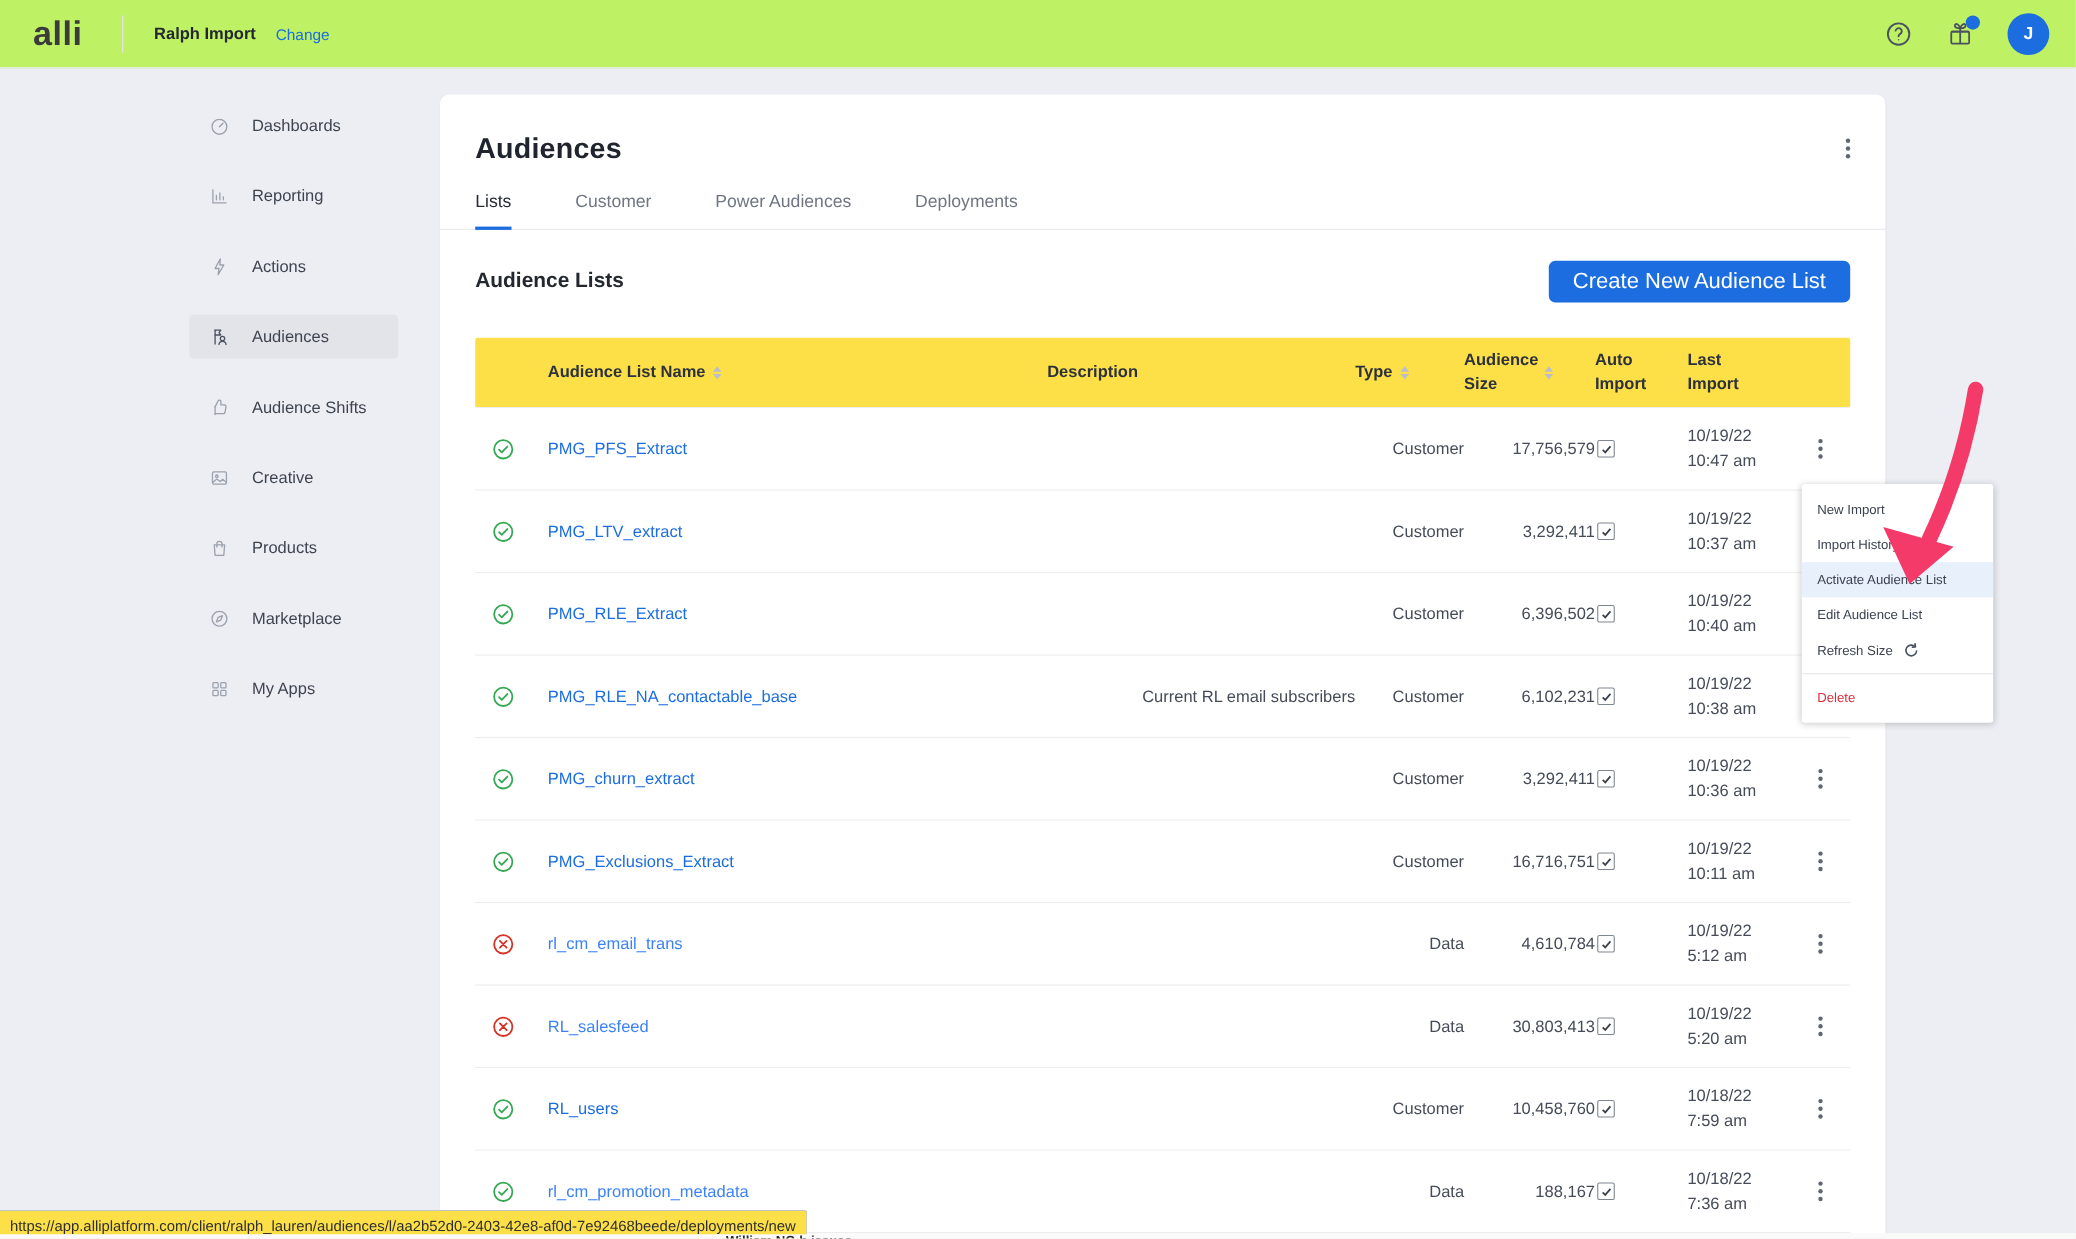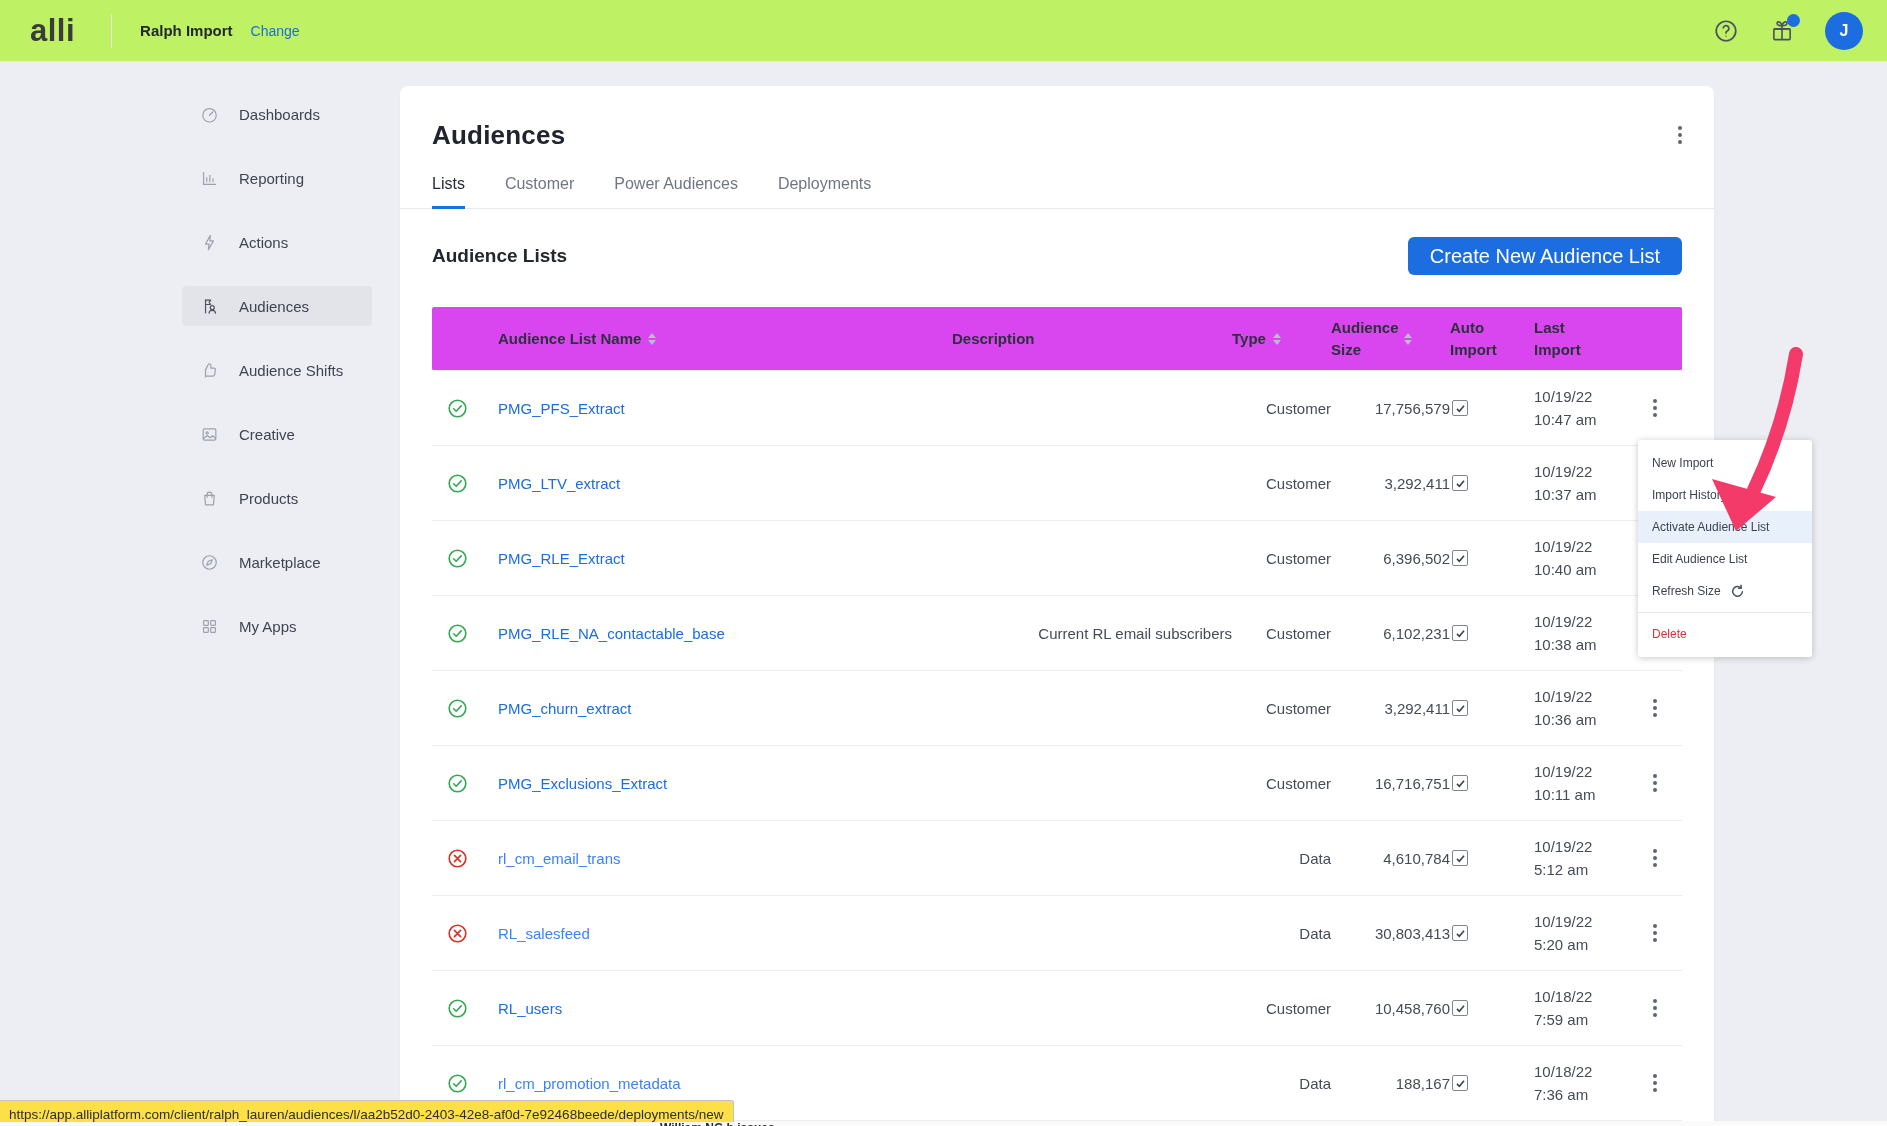--- a/index.html
+++ b/index.html
@@ -17,46 +17,46 @@
   .topbar-divider{width:1px;height:34px;background:#E3E4E7;margin-left:36px;}
   .client-name{font-size:15px;font-weight:700;color:#23272F;margin-left:28px;}
   .change-link{font-size:14px;font-weight:500;color:var(--accent);margin-left:18px;cursor:pointer;}
   .topbar-right{margin-left:auto;display:flex;align-items:center;gap:30px;margin-right:24px;}
   .tb-icon{width:26px;height:26px;color:#4A5160;position:relative;cursor:pointer;}
   .tb-icon svg{width:100%;height:100%;}
   .notif-dot{position:absolute;right:-5px;top:-4px;width:13px;height:13px;border-radius:50%;background:#1B6DE0;}
   .avatar{width:38px;height:38px;border-radius:50%;background:var(--accent);color:#fff;
           display:flex;align-items:center;justify-content:center;font-size:16px;font-weight:600;cursor:pointer;}
   
-  .sidebar{position:absolute;left:182px;top:94px;width:190px;z-index:5;}
+  .sidebar{position:absolute;left:172px;top:94px;width:190px;z-index:5;}
   .side-item{display:flex;align-items:center;height:40px;margin-bottom:24px;border-radius:4px;
              padding-left:18px;color:#3E4450;font-size:15px;cursor:pointer;}
   .side-item .s-icon{width:19px;height:19px;color:var(--icon);margin-right:20px;flex:none;}
   .side-item .s-icon svg{width:100%;height:100%;}
   .side-item.active{background:#E2E4EA;}
   .side-item.active .s-icon{color:#4A5160;}
   
   .card{position:absolute;left:400px;top:86px;width:1314px;height:1040px;background:var(--card);
         border-radius:8px 8px 0 0;box-shadow:0 1px 2px rgba(16,24,40,.05);z-index:10;}
   .card-head{display:flex;align-items:flex-start;justify-content:space-between;padding:34px 26px 0 32px;}
   .page-title{font-size:26px;font-weight:600;color:#20242E;letter-spacing:.2px;}
   .kebab{display:flex;flex-direction:column;gap:3px;padding:6px;cursor:pointer;background:none;border:none;}
   .kebab i{width:4px;height:4px;border-radius:50%;background:#5F6670;}
-  .tabs{display:flex;gap:40px;padding:0 32px;margin-top:24px;border-bottom:1px solid #E8E9EC;}
+  .tabs{display:flex;gap:58px;padding:0 32px;margin-top:24px;border-bottom:1px solid #E8E9EC;}
   .tab{font-size:16px;color:var(--muted);padding-bottom:15px;cursor:pointer;position:relative;}
   .tab.active{color:#262B35;font-weight:500;}
   .tab.active::after{content:"";position:absolute;left:0;right:0;bottom:-1px;height:3px;background:var(--accent);}
   .section-row{display:flex;align-items:center;justify-content:space-between;margin:28px 32px 0 32px;}
   .section-title{font-size:19px;font-weight:700;color:#23272F;}
   .create-btn{background:var(--accent);color:#fff;border:none;border-radius:6px;height:38px;
               padding:0 22px;font-size:20px;font-weight:500;cursor:pointer;}
   
   .table{margin:32px 32px 0 32px;}
   .trow{display:grid;grid-template-columns:50px 470px 280px 99px 119px 84px 93px 55px;align-items:center;}
-  .thead{background:#d946ef;height:64px;border-radius:2px;border-bottom:1px solid #ECEEF1;}
+  .thead{background:#fde047;height:64px;border-radius:2px;border-bottom:1px solid #ECEEF1;}
   .th{font-size:15px;font-weight:600;color:#2C313C;display:flex;align-items:center;line-height:1.45;}
   .th .wrap{max-width:66px;}
   .sort{margin-left:7px;flex:none;display:flex;flex-direction:column;gap:2px;cursor:pointer;}
   .sort i{width:0;height:0;border-left:4px solid transparent;border-right:4px solid transparent;}
   .sort i.up{border-bottom:5px solid #B9BEC8;}
   .sort i.dn{border-top:5px solid #B9BEC8;}
   .row{height:75px;border-bottom:1px solid var(--line);}
   .cell-status{display:flex;justify-content:center;}
   .cell-status svg{width:21px;height:21px;}
   .cell-name{padding-left:16px;font-size:15px;color:#3b82f6;overflow:hidden;white-space:nowrap;}

